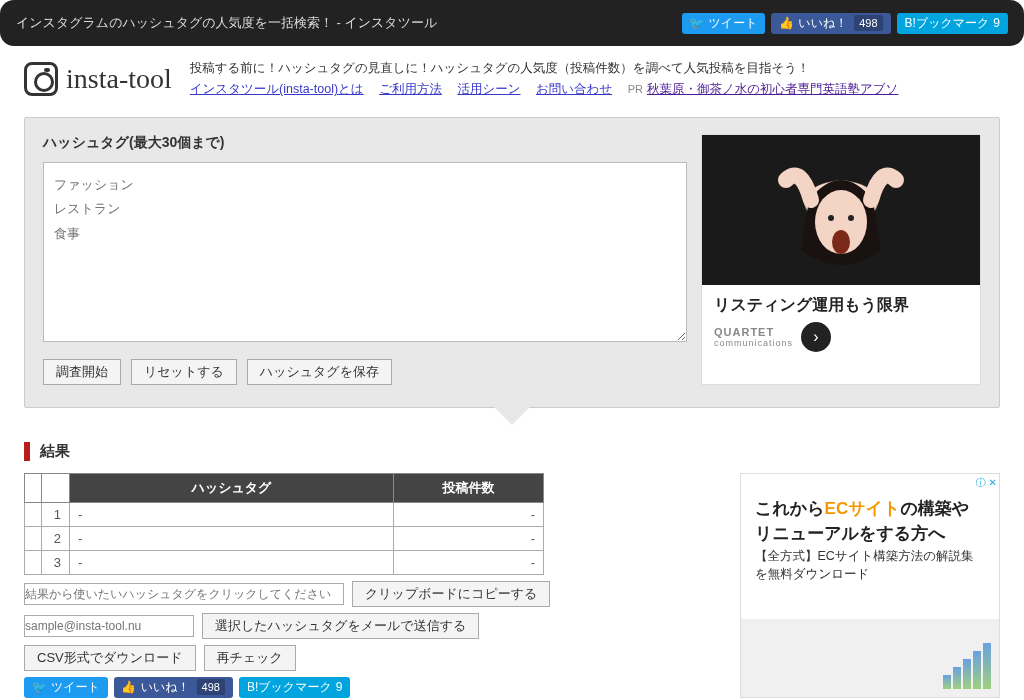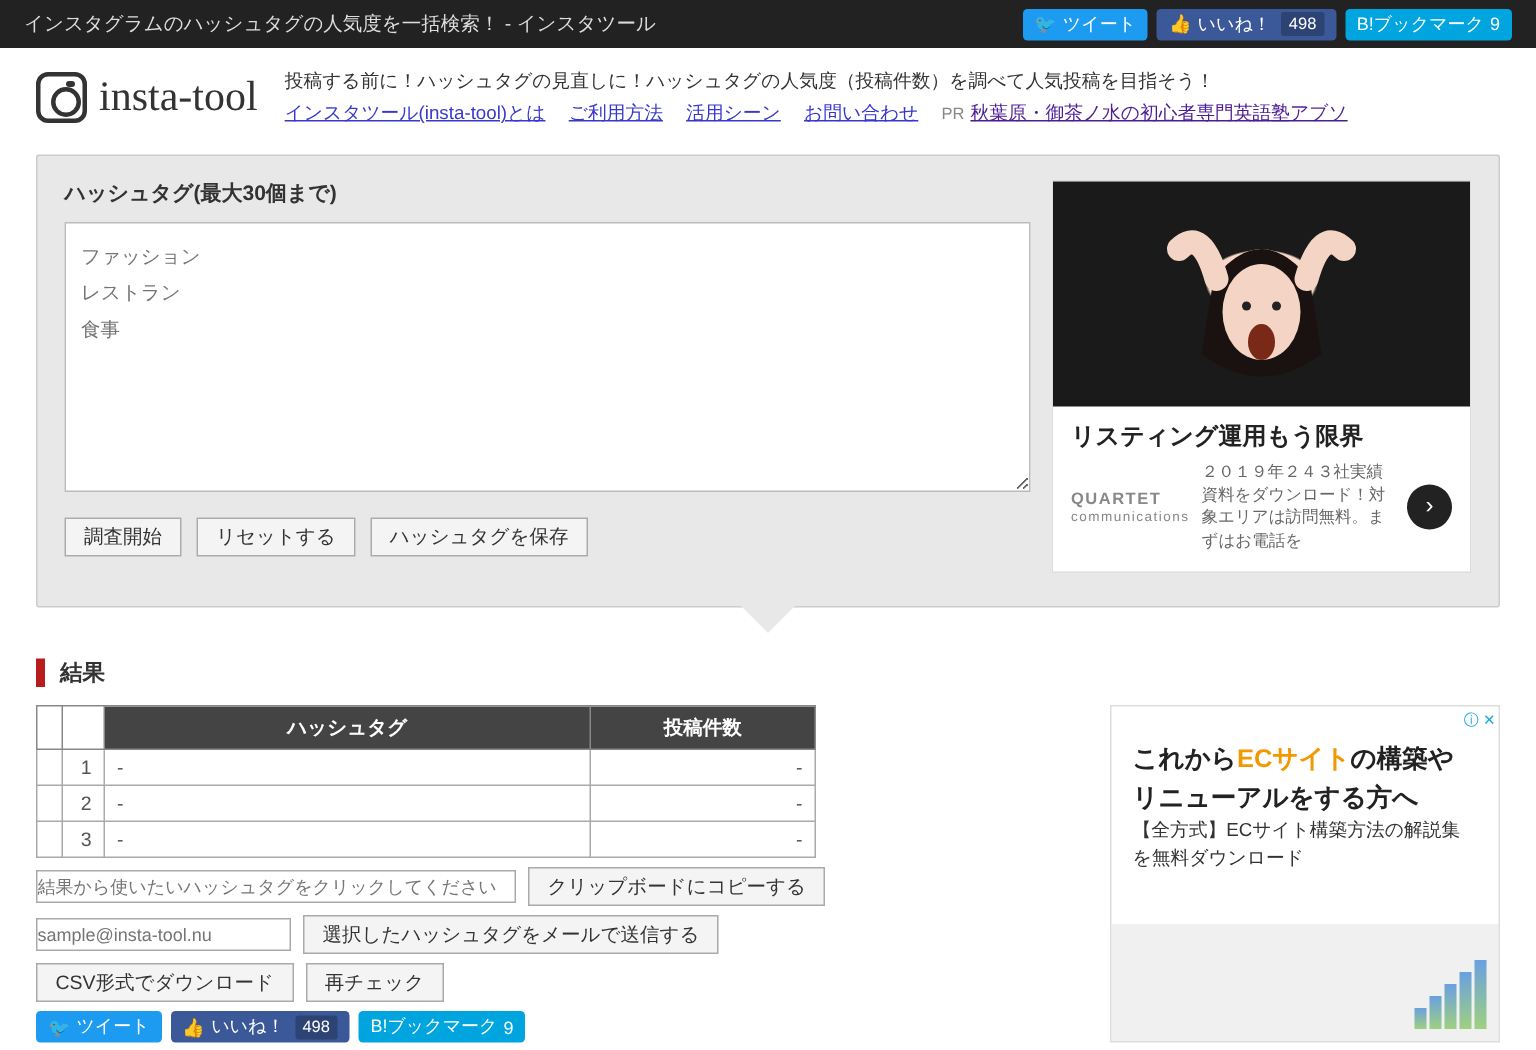--- a/index.html
+++ b/index.html
@@ -1,17 +1,17 @@
 <!DOCTYPE html>
 <html><head>
 <meta charset="utf-8">
 <style>
   * { box-sizing: border-box; margin: 0; padding: 0; }
   body { font-family: "Hiragino Kaku Gothic Pro", "Meiryo", sans-serif; font-size: 13px; color: #333; background: #fff; }
-  .topbar { background: #222; color: #fff; height: 32px; display: flex; align-items: center; padding: 0 16px; }
+  .topbar { background: #222; color: #fff; height: 46px; display: flex; align-items: center; padding: 0 16px; border-radius: 14px; }
   .topbar-title { flex: 1; font-size: 13px; color: #ddd; }
   .topbar-btns { display: flex; gap: 6px; }
   .sbtn { display: inline-flex; align-items: center; gap: 4px; color: #fff; border-radius: 3px; padding: 2px 8px; font-size: 12px; cursor: pointer; }
   .tw { background: #1d9bf0; }
   .fb { background: #3b5998; }
   .hb { background: #00a4de; }
   .mini-count { background: #2d4373; padding: 2px 5px; font-size: 11px; border-radius: 2px; margin-left:3px;}
   .header-wrap { display: flex; align-items: center; padding: 12px 24px 8px 24px; gap: 18px; }
   .logo { display: flex; align-items: center; gap: 8px; }
   .logo-icon { width: 34px; height: 34px; border: 3px solid #333; border-radius: 8px; position: relative; }
@@ -121,21 +121,20 @@
           <path d="M35 30 Q50 15 60 50" stroke="#f4d4c4" stroke-width="16" fill="none" stroke-linecap="round"></path>
           <path d="M145 30 Q130 15 120 50" stroke="#f4d4c4" stroke-width="16" fill="none" stroke-linecap="round"></path>
         </svg>
       </div>
       <div class="ad-title1">リスティング運用もう限界</div>
       <div class="ad-body1">
         <div>
           <div class="ad-brand" style="font-weight:bold;font-size:11px">QUARTET</div>
           <div class="ad-brand">communications</div>
         </div>
-        <div class="ad-desc">２０１９年２４３社実績資料をダウンロード！対象エリアは訪問無料。まずはお電話を</div>
         <div class="ad-arrow">›</div>
       </div>
     </div>
   </div>
 </div>
 
 <div class="results-wrap">
   <div class="results-hd">結果</div>
   <div class="res-flex">
     <div class="res-left">

